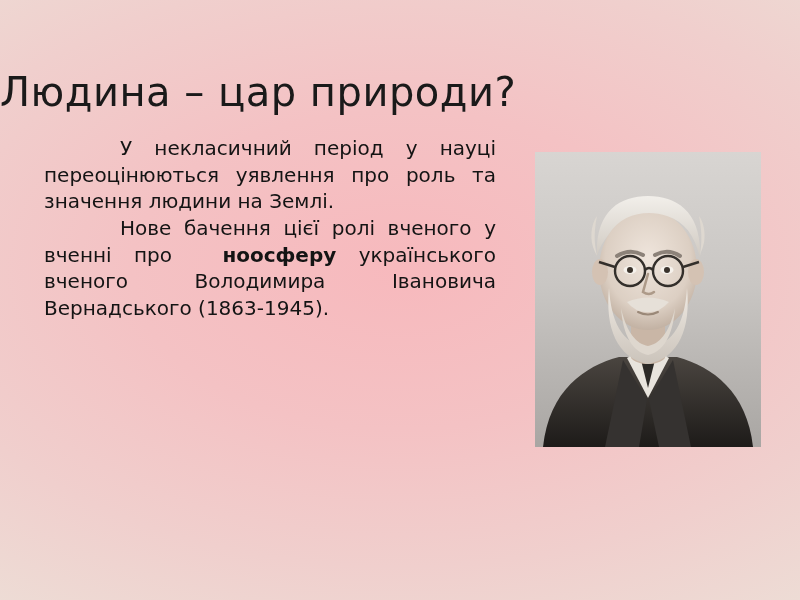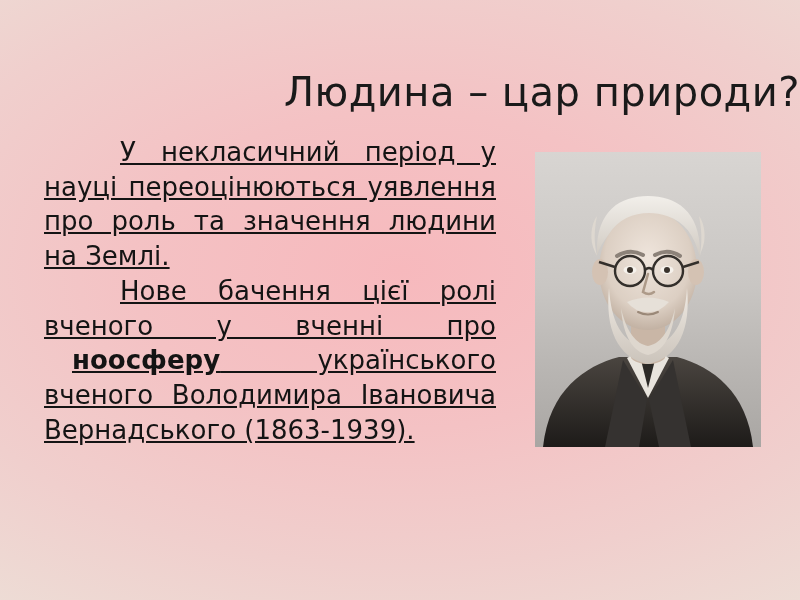--- a/index.html
+++ b/index.html
@@ -18,37 +18,36 @@
     height: 600px;
     box-sizing: border-box;
     background:
       radial-gradient(ellipse 120% 95% at 50% 45%, #f7b9bd 0%, #f4c2c4 28%, #f0cfcd 52%, #eddcd5 72%, #ece3da 88%, #eae6de 100%);
   }
   .slide-title {
     position: absolute;
     top: 42px;
     left: 0;
     width: 800px;
-    text-align: right;
+    text-align: left;
     font-size: 40px;
     color: #1a1a1a;
     letter-spacing: 0.5px;
     font-weight: 400;
   }
   .body-text {
     position: absolute;
     top: 135px;
     left: 44px;
     width: 452px;
-    font-size: 26px;
+    font-size: 20px;
     line-height: 1.335;
     color: #141414;
     text-align: justify;
     text-justify: inter-word;
-    text-decoration: underline;
   }
   .para {
     margin: 0;
     text-indent: 76px;
   }
   .para + .para {
     margin-top: 0;
   }
   b.bold {
     font-weight: bold;
@@ -70,21 +69,21 @@
 </style>
 </head>
 <body>
 
 <div class="slide">
 
   <h1 class="slide-title">Людина – цар природи?</h1>
 
   <div class="body-text">
     <p class="para">У некласичний період у науці переоцінюються уявлення про роль та значення людини на Землі.</p>
-    <p class="para"><span>Нове бачення цієї ролі вченого у вченні про </span><b class="bold">ноосферу</b><span> українського вченого Володимира Івановича Вернадського (1863-1939).</span></p>
+    <p class="para"><span>Нове бачення цієї ролі вченого у вченні про </span><b class="bold">ноосферу</b><span> українського вченого Володимира Івановича Вернадського (1863-1945).</span></p>
   </div>
 
   <div class="portrait-wrap">
     <svg class="portrait" viewBox="0 0 226 295" aria-hidden="true">
       <defs>
         <linearGradient id="bgGrad" x1="0" y1="0" x2="0" y2="1">
           <stop offset="0%" stop-color="#d8d5d2"></stop>
           <stop offset="45%" stop-color="#c9c6c3"></stop>
           <stop offset="100%" stop-color="#a9a6a3"></stop>
         </linearGradient>

